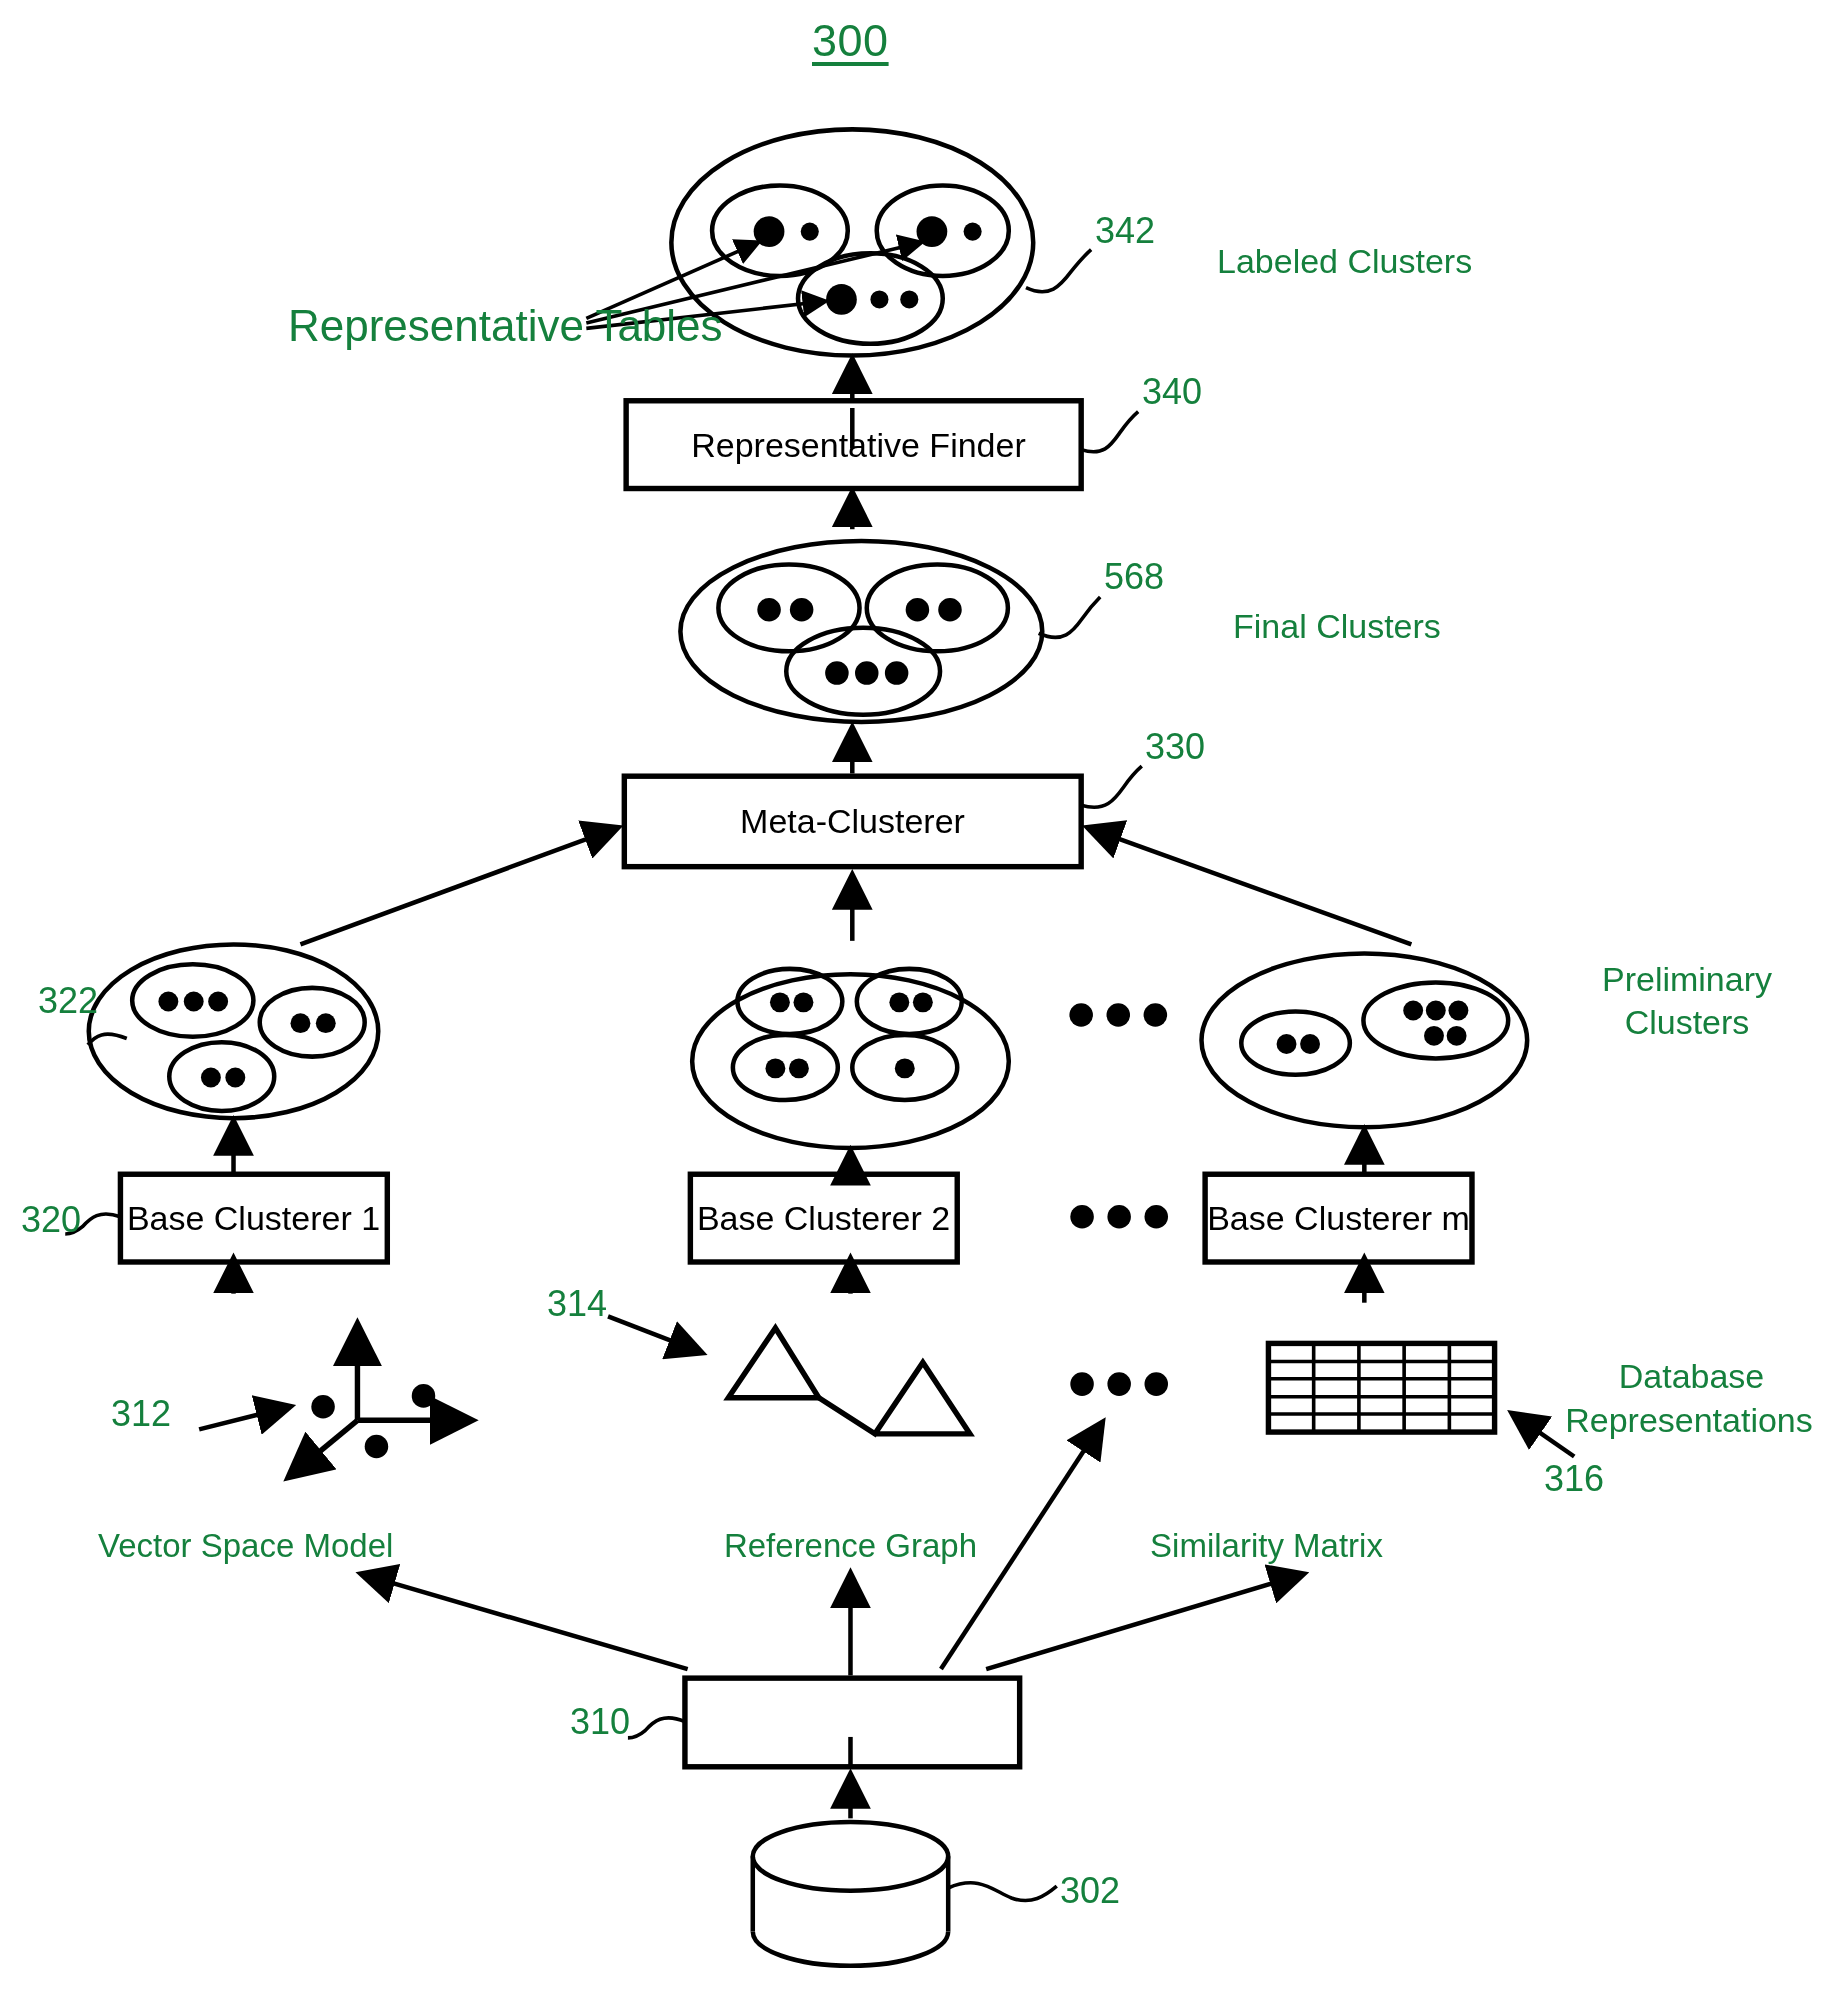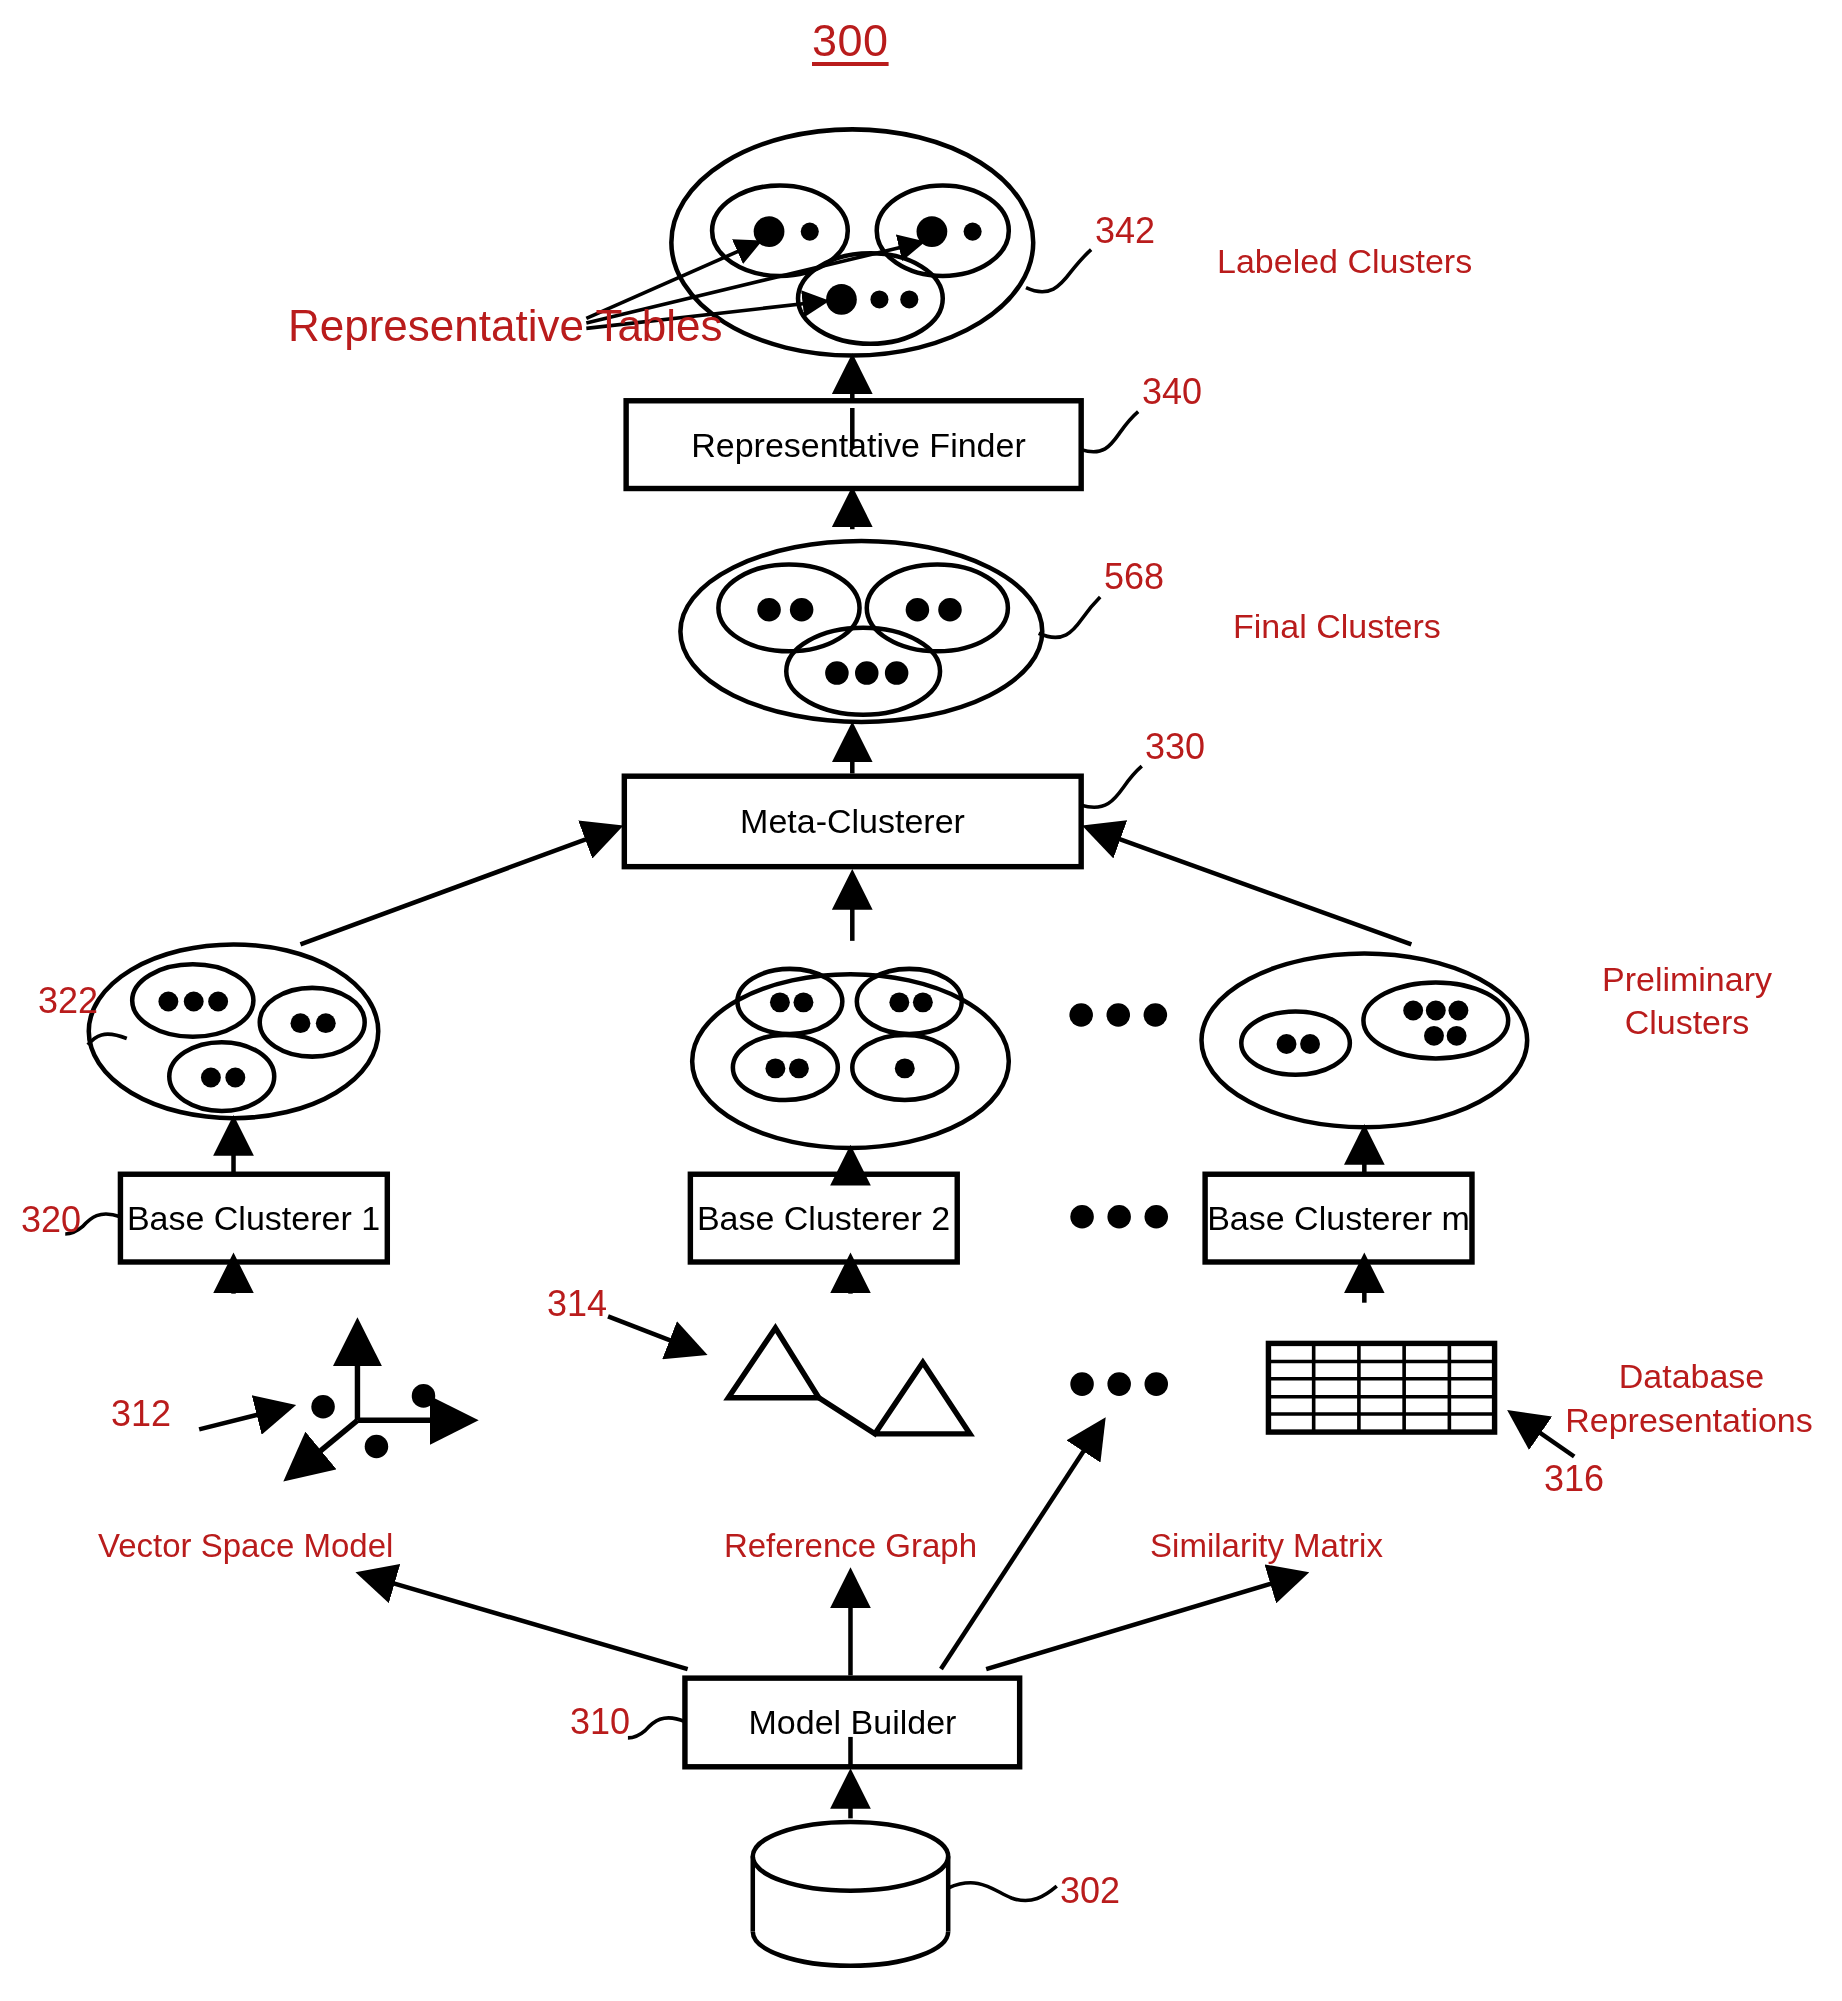--- a/index.html
+++ b/index.html
@@ -5,21 +5,21 @@
   html,body{margin:0;padding:0;background:#ffffff;}
   body{
     width:1843px;height:2002px;
     font-family:"Liberation Sans", sans-serif;
     color:#000;
     position:relative;
     overflow:hidden;
   }
   #stage{position:absolute;left:0;top:0;width:1843px;height:2002px;}
   svg.layer{position:absolute;left:0;top:0;width:1843px;height:2002px;}
-  .txt{position:absolute;white-space:pre;color:#b91c1c;font-family:"Liberation Sans", sans-serif;}
+  .txt{position:absolute;white-space:pre;color:#15803d;font-family:"Liberation Sans", sans-serif;}
   .fig-title{
     font-size:45px;font-weight:400;letter-spacing:0.5px;
     text-decoration:underline;text-underline-offset:6.3px;
   }
   .ref-num{font-size:36px;}
   .side-label{font-size:34px;line-height:45px;}
   .model-label{font-size:33px;}
   .lead-label{font-size:44px;}
   .boxtext{
     position:absolute;display:flex;align-items:center;justify-content:center;
@@ -238,21 +238,20 @@
   <div class="txt ref-num" style="left:547px;top:1283px;">314</div>
   <div class="txt ref-num" style="left:1544px;top:1458px;">316</div>
   <div class="txt ref-num" style="left:570px;top:1701px;text-align:right;">310</div>
   <div class="txt ref-num" style="left:1060px;top:1870px;">302</div>
 
   <div class="boxtext ctr" style="left:631px;top:401px;width:455px;height:88px;">Representative Finder</div>
   <div class="boxtext ctr" style="left:624px;top:776px;width:457px;height:90px;">Meta-Clusterer</div>
   <div class="boxtext ctr" style="left:120px;top:1174px;width:267px;height:88px;">Base Clusterer 1</div>
   <div class="boxtext ctr" style="left:690px;top:1174px;width:267px;height:88px;">Base Clusterer 2</div>
   <div class="boxtext ctr" style="left:1205px;top:1174px;width:267px;height:88px;">Base Clusterer m</div>
-  <div class="boxtext ctr" style="left:685px;top:1678px;width:335px;height:89px;">Model Builder</div>
 
   <div class="txt lead-label" style="left:288px;top:301px;">Representative Tables</div>
 
   <div class="txt side-label" style="left:1217px;top:239px;">Labeled Clusters</div>
   <div class="txt side-label" style="left:1233px;top:604px;">Final Clusters</div>
   <div class="txt side-label ctr" style="left:1574px;top:957px;width:226px;">Preliminary</div>
   <div class="txt side-label ctr" style="left:1574px;top:1000px;width:226px;">Clusters</div>
   <div class="txt side-label ctr" style="left:1556px;top:1354px;width:271px;">Database</div>
   <div class="txt side-label ctr" style="left:1538px;top:1398px;width:302px;">Representations</div>
 

